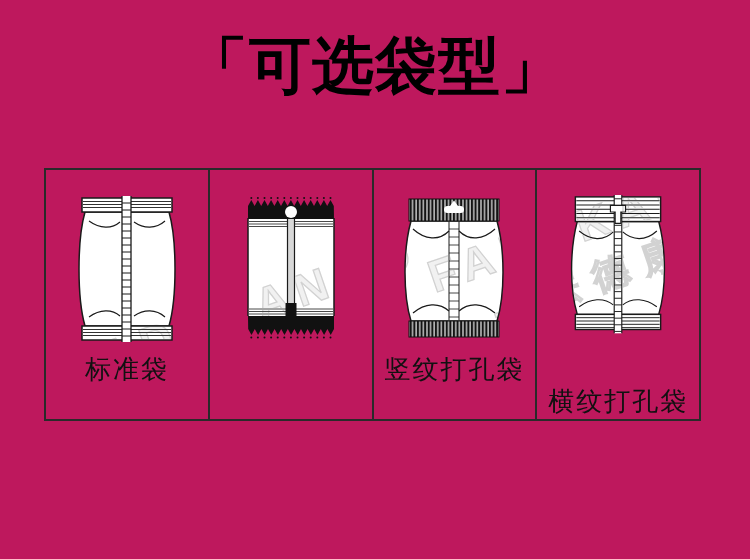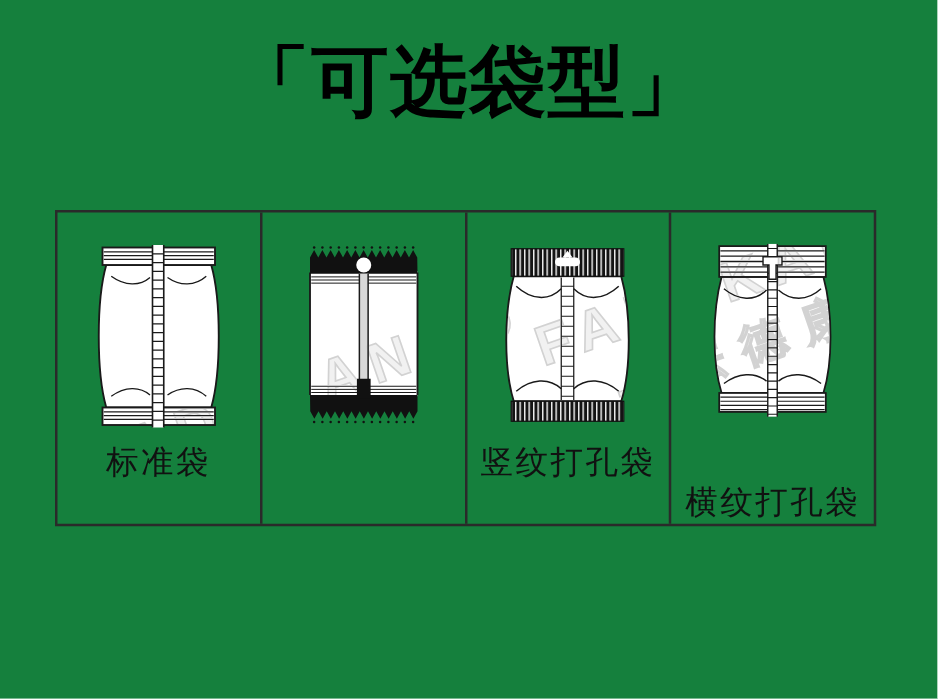--- a/index.html
+++ b/index.html
@@ -8,21 +8,21 @@
     width: 750px;
     height: 559px;
     background: #ffffff;
     font-family: "Liberation Sans", sans-serif;
     overflow: hidden;
   }
   .stage {
     position: relative;
     width: 750px;
     height: 559px;
-    background: #15803d;
+    background: #be185d;
   }
   .page-title {
     position: absolute;
     top: 30px;
     left: 0;
     width: 100%;
     text-align: center;
     font-size: 62px;
     line-height: 1.15;
     font-weight: 900;

